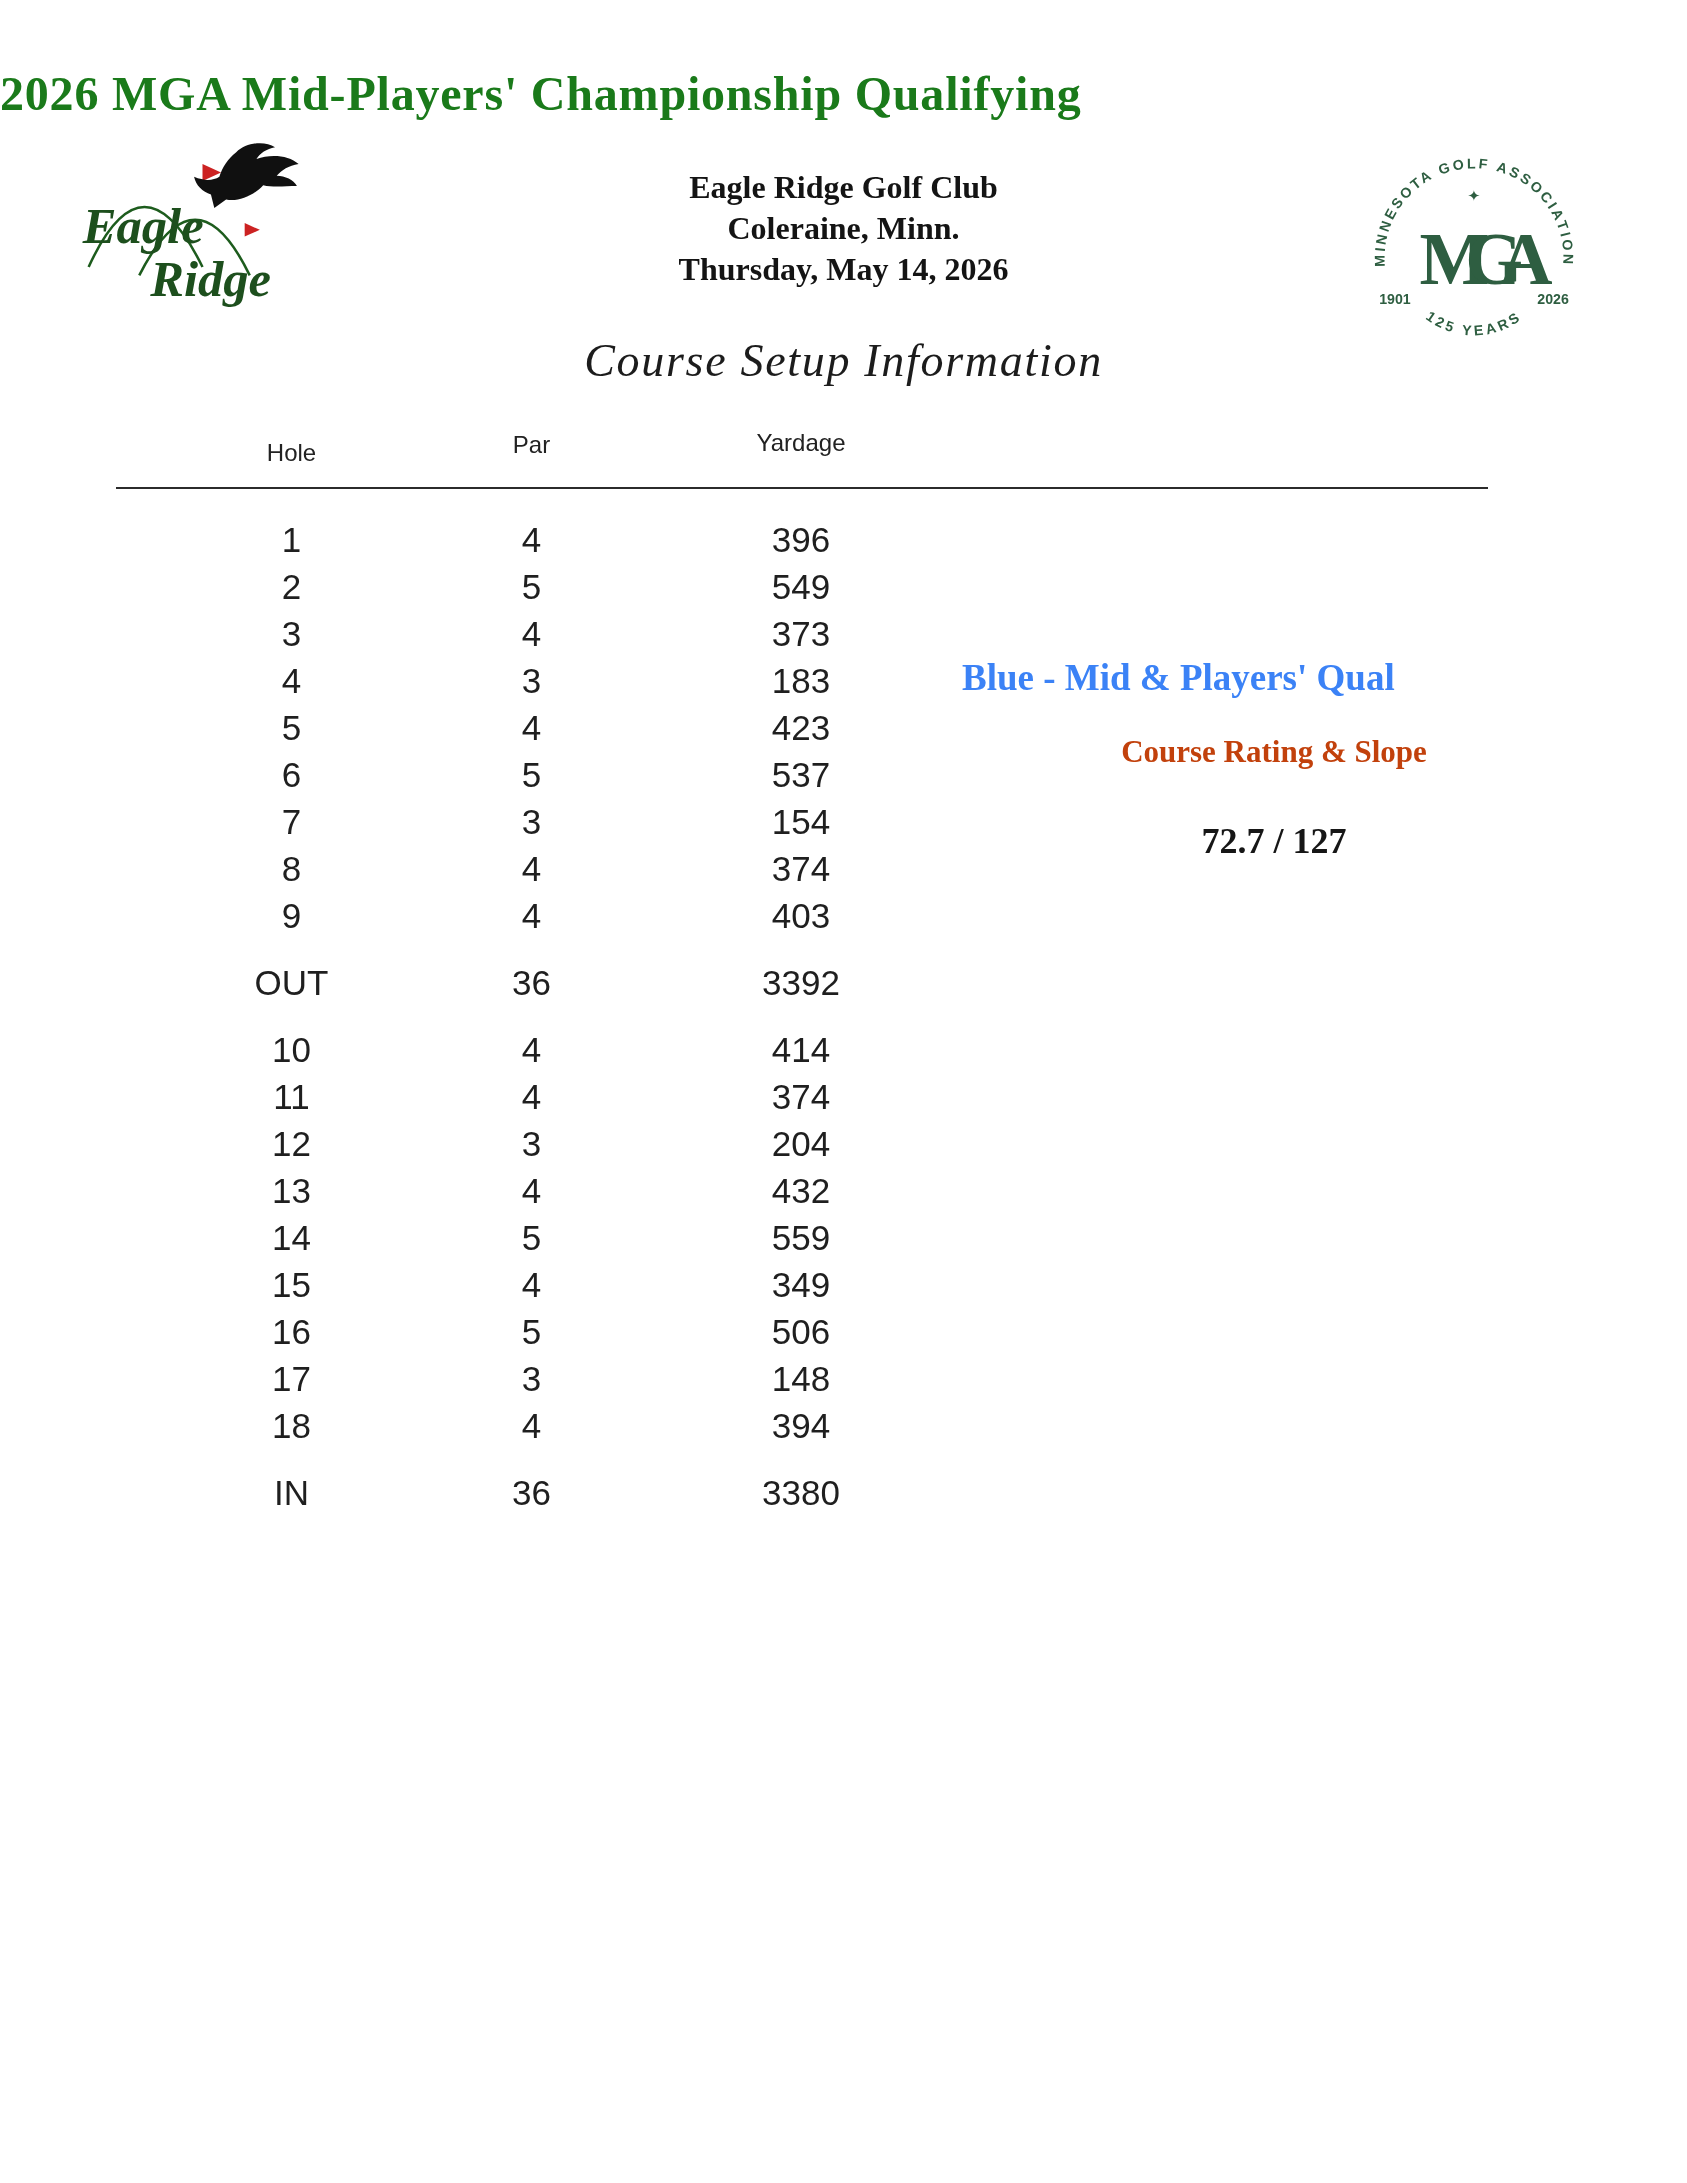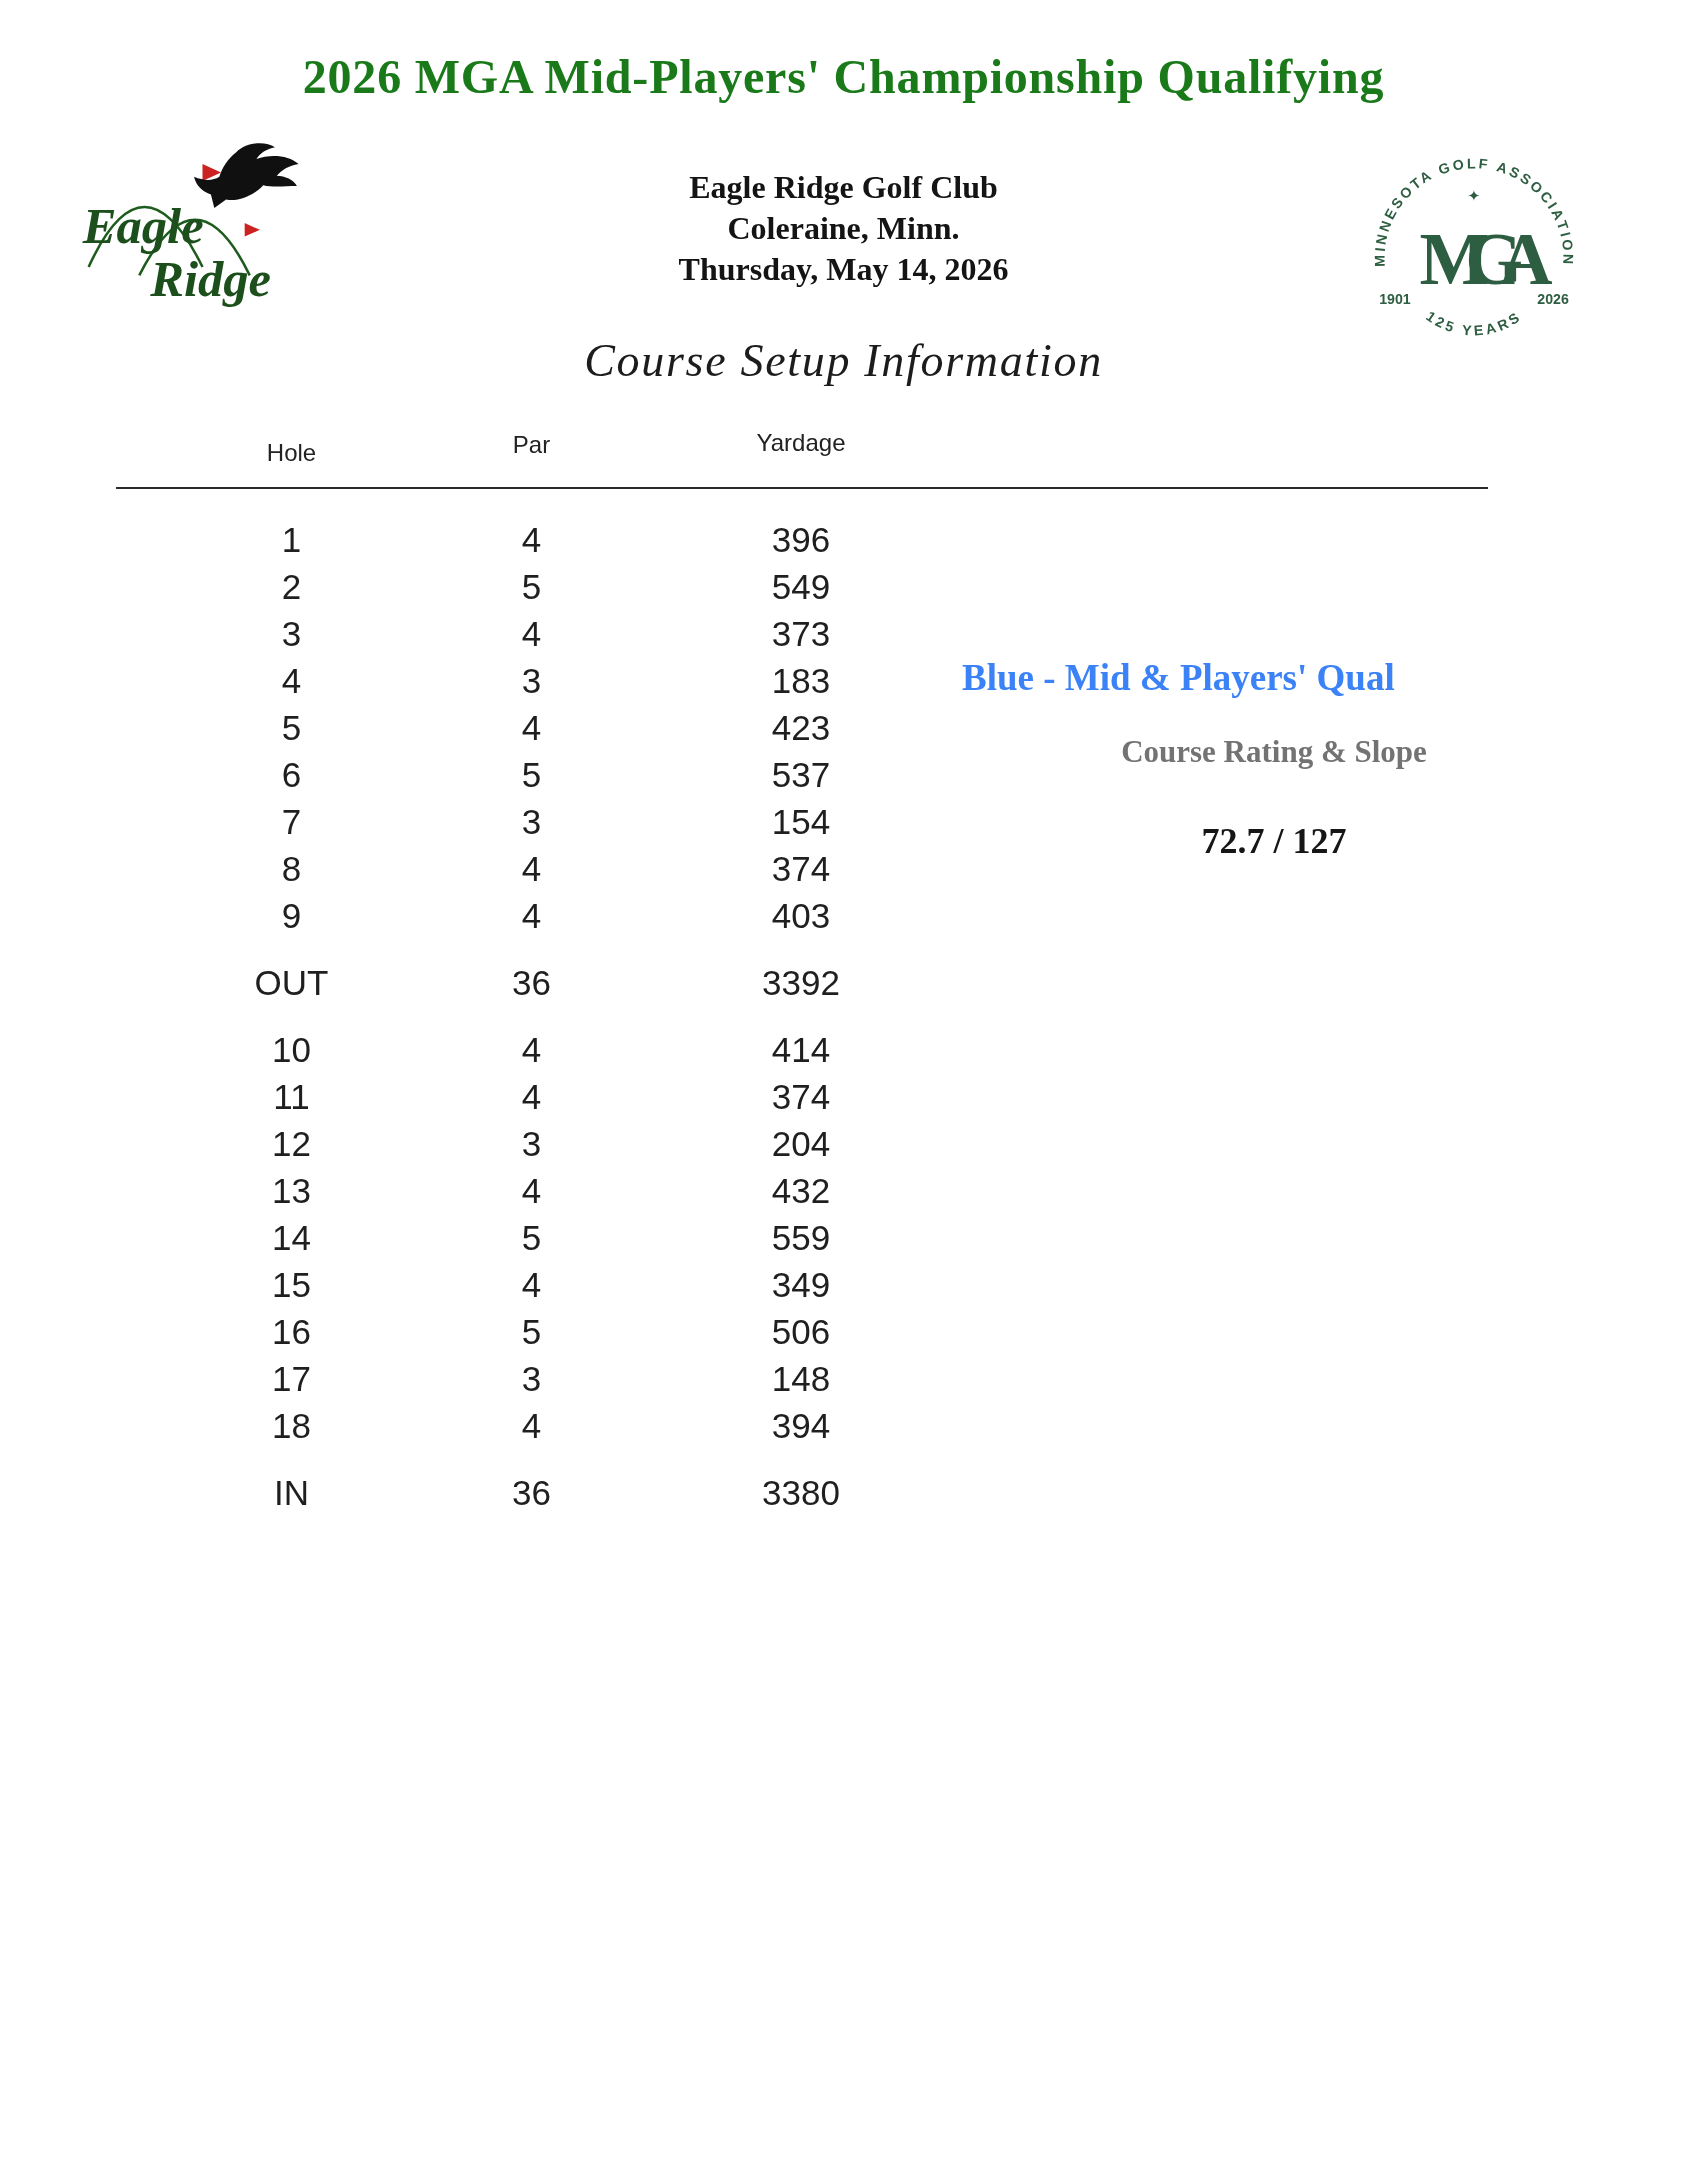--- a/index.html
+++ b/index.html
@@ -6,22 +6,21 @@
   #page{
     position:relative;
     width:1687px;height:2183px;
     background:#ffffff;
     margin:0 auto;
     overflow:hidden;
     font-family:"Liberation Sans", sans-serif;
   }
   
   .doc-title{
-    position:absolute;top:49px;left:0;width:100%;
-    text-align:center;
+    position:absolute;top:66px;left:0;width:100%;
     font-family:"Liberation Serif", serif;
     font-weight:700;
     font-size:48px;
     color:#1a7a1a;
     letter-spacing:0.8px;
   }
   
   .event-block{
     position:absolute;top:167px;left:0;width:100%;
     text-align:center;
@@ -73,21 +72,21 @@
   .tee-name{
     position:absolute;top:656px;left:962px;width:624px;
     text-align:left;
     font-family:"Liberation Serif", serif;
     font-weight:700;font-size:37px;color:#3b82f6;
   }
   .rating-label{
     position:absolute;top:734px;left:962px;width:624px;
     text-align:center;
     font-family:"Liberation Serif", serif;
-    font-weight:700;font-size:31px;color:#737373;
+    font-weight:700;font-size:31px;color:#c2410c;
   }
   .rating-value{
     position:absolute;top:820px;left:962px;width:624px;
     text-align:center;
     font-family:"Liberation Serif", serif;
     font-weight:700;font-size:36px;color:#161616;
   }
 </style>
 </head>
 <body>

